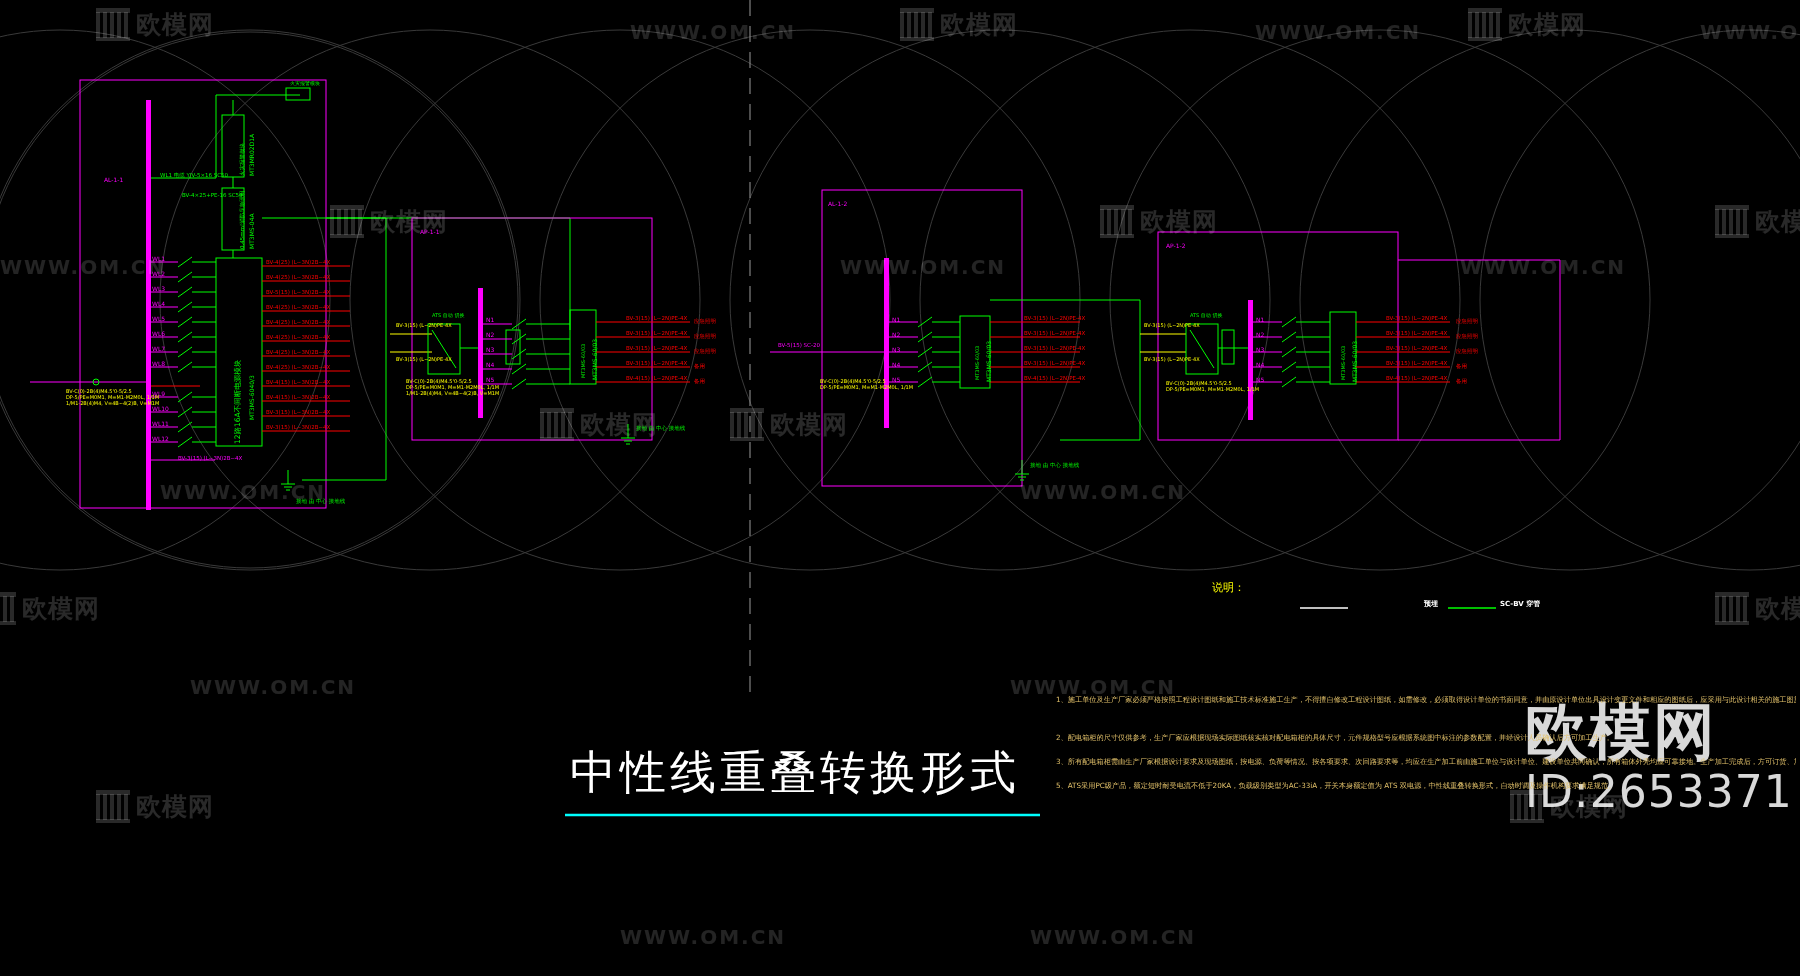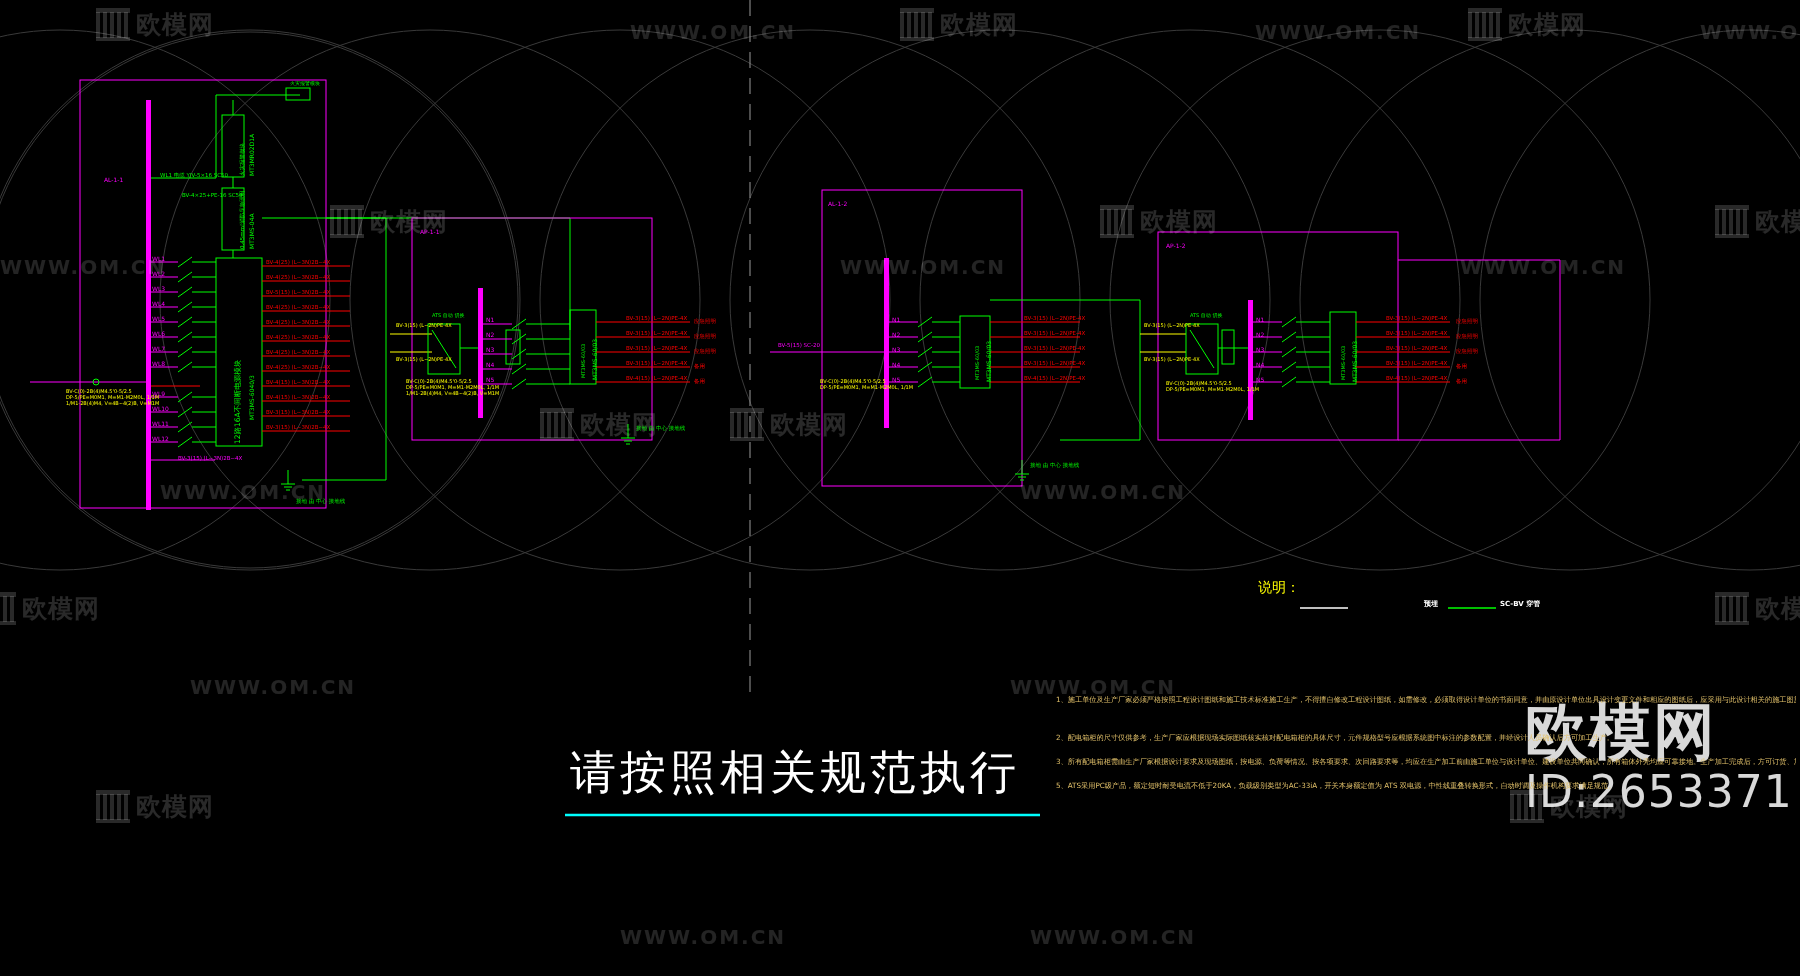--- a/index.html
+++ b/index.html
@@ -440,25 +440,25 @@
   <div class="lbl c-r" style="left:1456px;top:333px;font-size:5.5px;"><span>应急照明</span></div>
   <div class="lbl c-r" style="left:1456px;top:348px;font-size:5.5px;"><span>应急照明</span></div>
   <div class="lbl c-r" style="left:1456px;top:363px;font-size:5.5px;"><span>备用</span></div>
   <div class="lbl c-r" style="left:1456px;top:378px;font-size:5.5px;"><span>备用</span></div>
 
   <div class="lbl c-y" style="left:1166px;top:380px;font-size:5px;line-height:6px;">
     <div>BV-C(0)-2B(4)M4.5'0-5/2.5</div>
     <div>DP-5/PE=M0M1, M=M1-M2M0L, 1/1M</div>
   </div>
 
-  <div class="lbl c-y" style="left:1258px;top:584px;font-size:14px;"><span>说明：</span></div>
+  <div class="lbl c-y" style="left:1212px;top:584px;font-size:11px;"><span>说明：</span></div>
   <div class="lbl c-w" style="left:1424px;top:601px;font-size:7px;"><span>预埋</span></div>
   <div class="lbl c-w" style="left:1500px;top:601px;font-size:7px;"><span>SC-BV 穿管</span></div>
 
-  <div class="ttl" style="left:570px;top:742px;"><span>请按照相关规范执行</span></div>
+  <div class="ttl" style="left:570px;top:742px;"><span>中性线重叠转换形式</span></div>
 
   <div class="nt" style="left:1056px;top:694px;width:740px;">
     <div style="overflow:hidden;text-overflow:clip;">1、施工单位及生产厂家必须严格按照工程设计图纸和施工技术标准施工生产，不得擅自修改工程设计图纸，如需修改，必须取得设计单位的书面同意，并由原设计单位出具设计变更文件和相应的图纸后，应采用与此设计相关的施工图施工，并按验收要求。</div>
     <div style="margin-top:27px;overflow:hidden;">2、配电箱柜的尺寸仅供参考，生产厂家应根据现场实际图纸核实核对配电箱柜的具体尺寸，元件规格型号应根据系统图中标注的参数配置，并经设计人员确认后方可加工生产。</div>
     <div style="margin-top:13px;overflow:hidden;">3、所有配电箱柜需由生产厂家根据设计要求及现场图纸，按电源、负荷等情况、按各项要求、次回路要求等，均应在生产加工前由施工单位与设计单位、建设单位共同确认，所有箱体外壳均应可靠接地。生产加工完成后，方可订货、加工；与水、暖各专业须密切配合控制各项要求（箱），均须设计计量计算值，要符合消防和安全用电要求及相关规范要求，并做好成品保护，各项指标均须满足现行国家规范标准要求。</div>
     <div style="margin-top:13px;overflow:hidden;">5、ATS采用PC级产品，额定短时耐受电流不低于20KA，负载级别类型为AC-33iA，开关本身额定值为 ATS 双电源，中性线重叠转换形式，自动时调及操作机构要求满足规范。</div>
   </div>
 
 </div>
 

